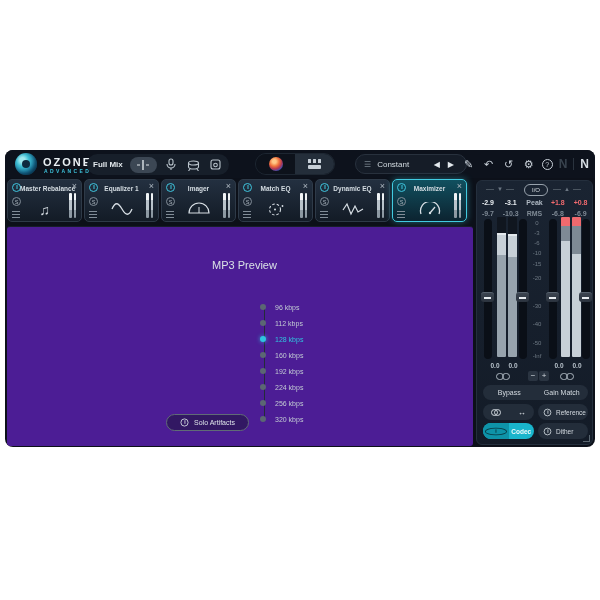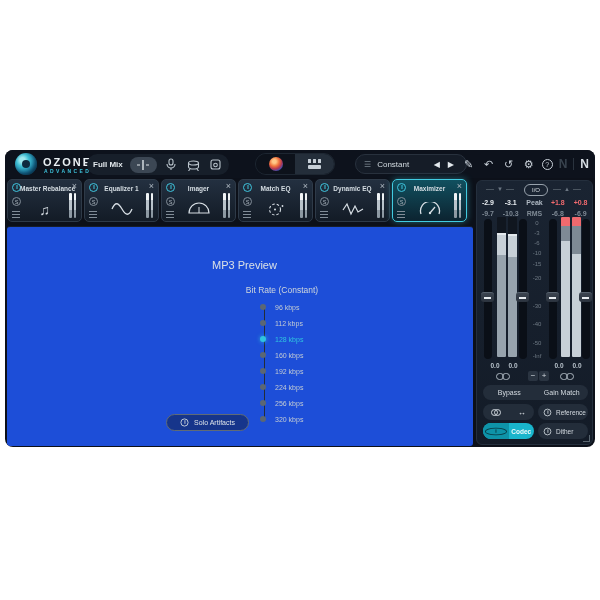--- a/index.html
+++ b/index.html
@@ -69,21 +69,21 @@
   .m-solo { position:absolute; left:4px; top:17px; width:9px; height:9px; border-radius:50%;
     border:1px solid #828d98; font-size:5.5px; color:#aeb8c1; display:flex; align-items:center; justify-content:center; }
   .m-list { position:absolute; left:4px; top:31px; width:8px; }
   .m-list i { display:block; height:1px; background:#828d98; margin-bottom:2px; }
   .m-icon { position:absolute; left:50%; top:22px; transform:translateX(-50%); color:#d7dee4; }
   .m-meter { position:absolute; right:5px; top:13px; width:7px; height:25px; display:flex; gap:2px; }
   .m-meter i { width:2.5px; height:100%; background:linear-gradient(180deg,#f0f4f6 0 30%, #b9c3cb 30% 70%, #8d99a3 70%); border-radius:1px; }
 
   
   .mainpanel { position:absolute; left:2px; top:76px; width:466px; height:220px;
-    background:#1d4ed8; border-top:1px solid #161e2a; border-radius:3px; }
+    background:#4c1d95; border-top:1px solid #161e2a; border-radius:3px; }
   .mp3-title { position:absolute; left:150px; top:32px; width:175px; text-align:center;
     font-size:11px; color:#d9e0e5; }
   .bitrate-title { position:absolute; left:200px; top:58px; width:150px; text-align:center;
     font-size:8.5px; color:#ced6dc; }
   .radio-line { position:absolute; left:257px; top:79px; width:1px; height:111px; background:#232d39; }
   .bitrow { position:absolute; left:253px; height:10px; display:flex; align-items:center; gap:9px; }
   .radio-dot { width:6px; height:6px; border-radius:50%; background:#5b6773; flex:0 0 auto; }
   .bitrow.selected .radio-dot { background:#2fc4e0; box-shadow:0 0 4px rgba(47,196,224,.8); }
   .bitrow span { font-size:7px; color:#c2cbd3; white-space:nowrap; }
   .bitrow.selected span { color:#2fc4e0; }
@@ -324,21 +324,20 @@
       <circle cx="11" cy="11" r="1.2" fill="#d7dee4"></circle>
     </svg>
     <div class="m-meter">
         <i></i>
         <i></i>
       </div>
   </div>
 
   <div class="mainpanel">
     <div class="mp3-title">MP3 Preview</div>
-    <div class="bitrate-title">Bit Rate (Constant)</div>
     <div class="radio-line"></div>
 
     <div class="bitrow" style="top:75px">
       <i class="radio-dot"></i>
         <span>96 kbps</span>
       </div>
     <div class="bitrow" style="top:91px">
       <i class="radio-dot"></i>
         <span>112 kbps</span>
       </div>

